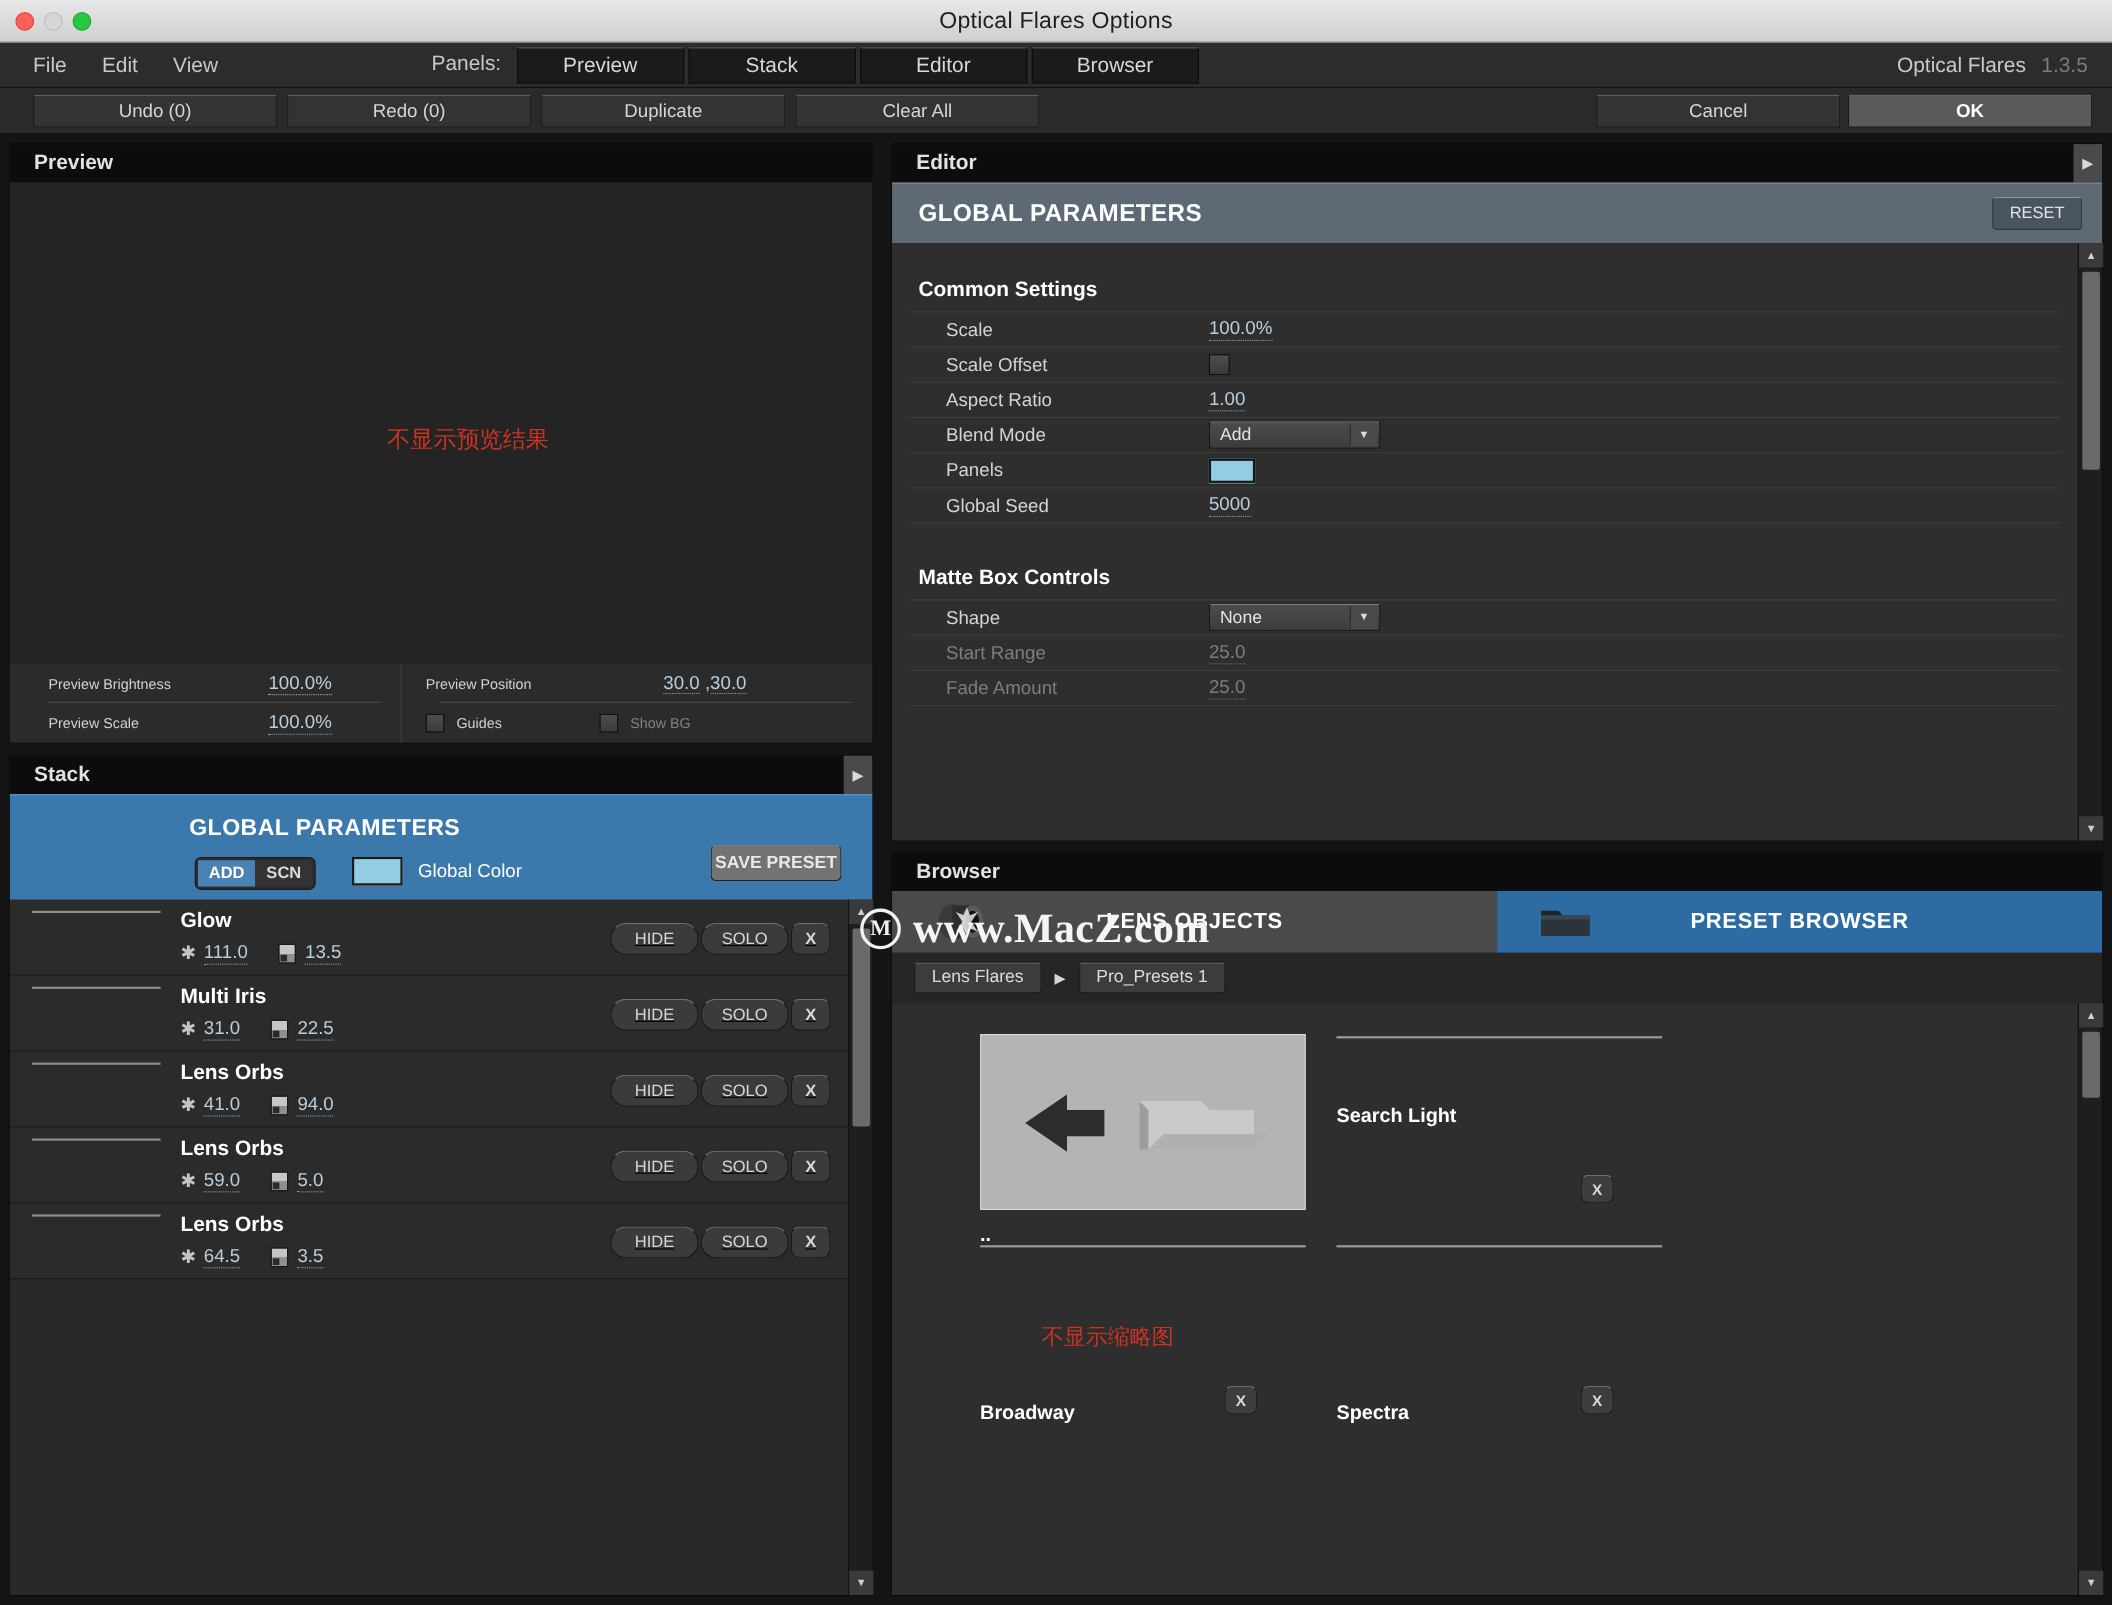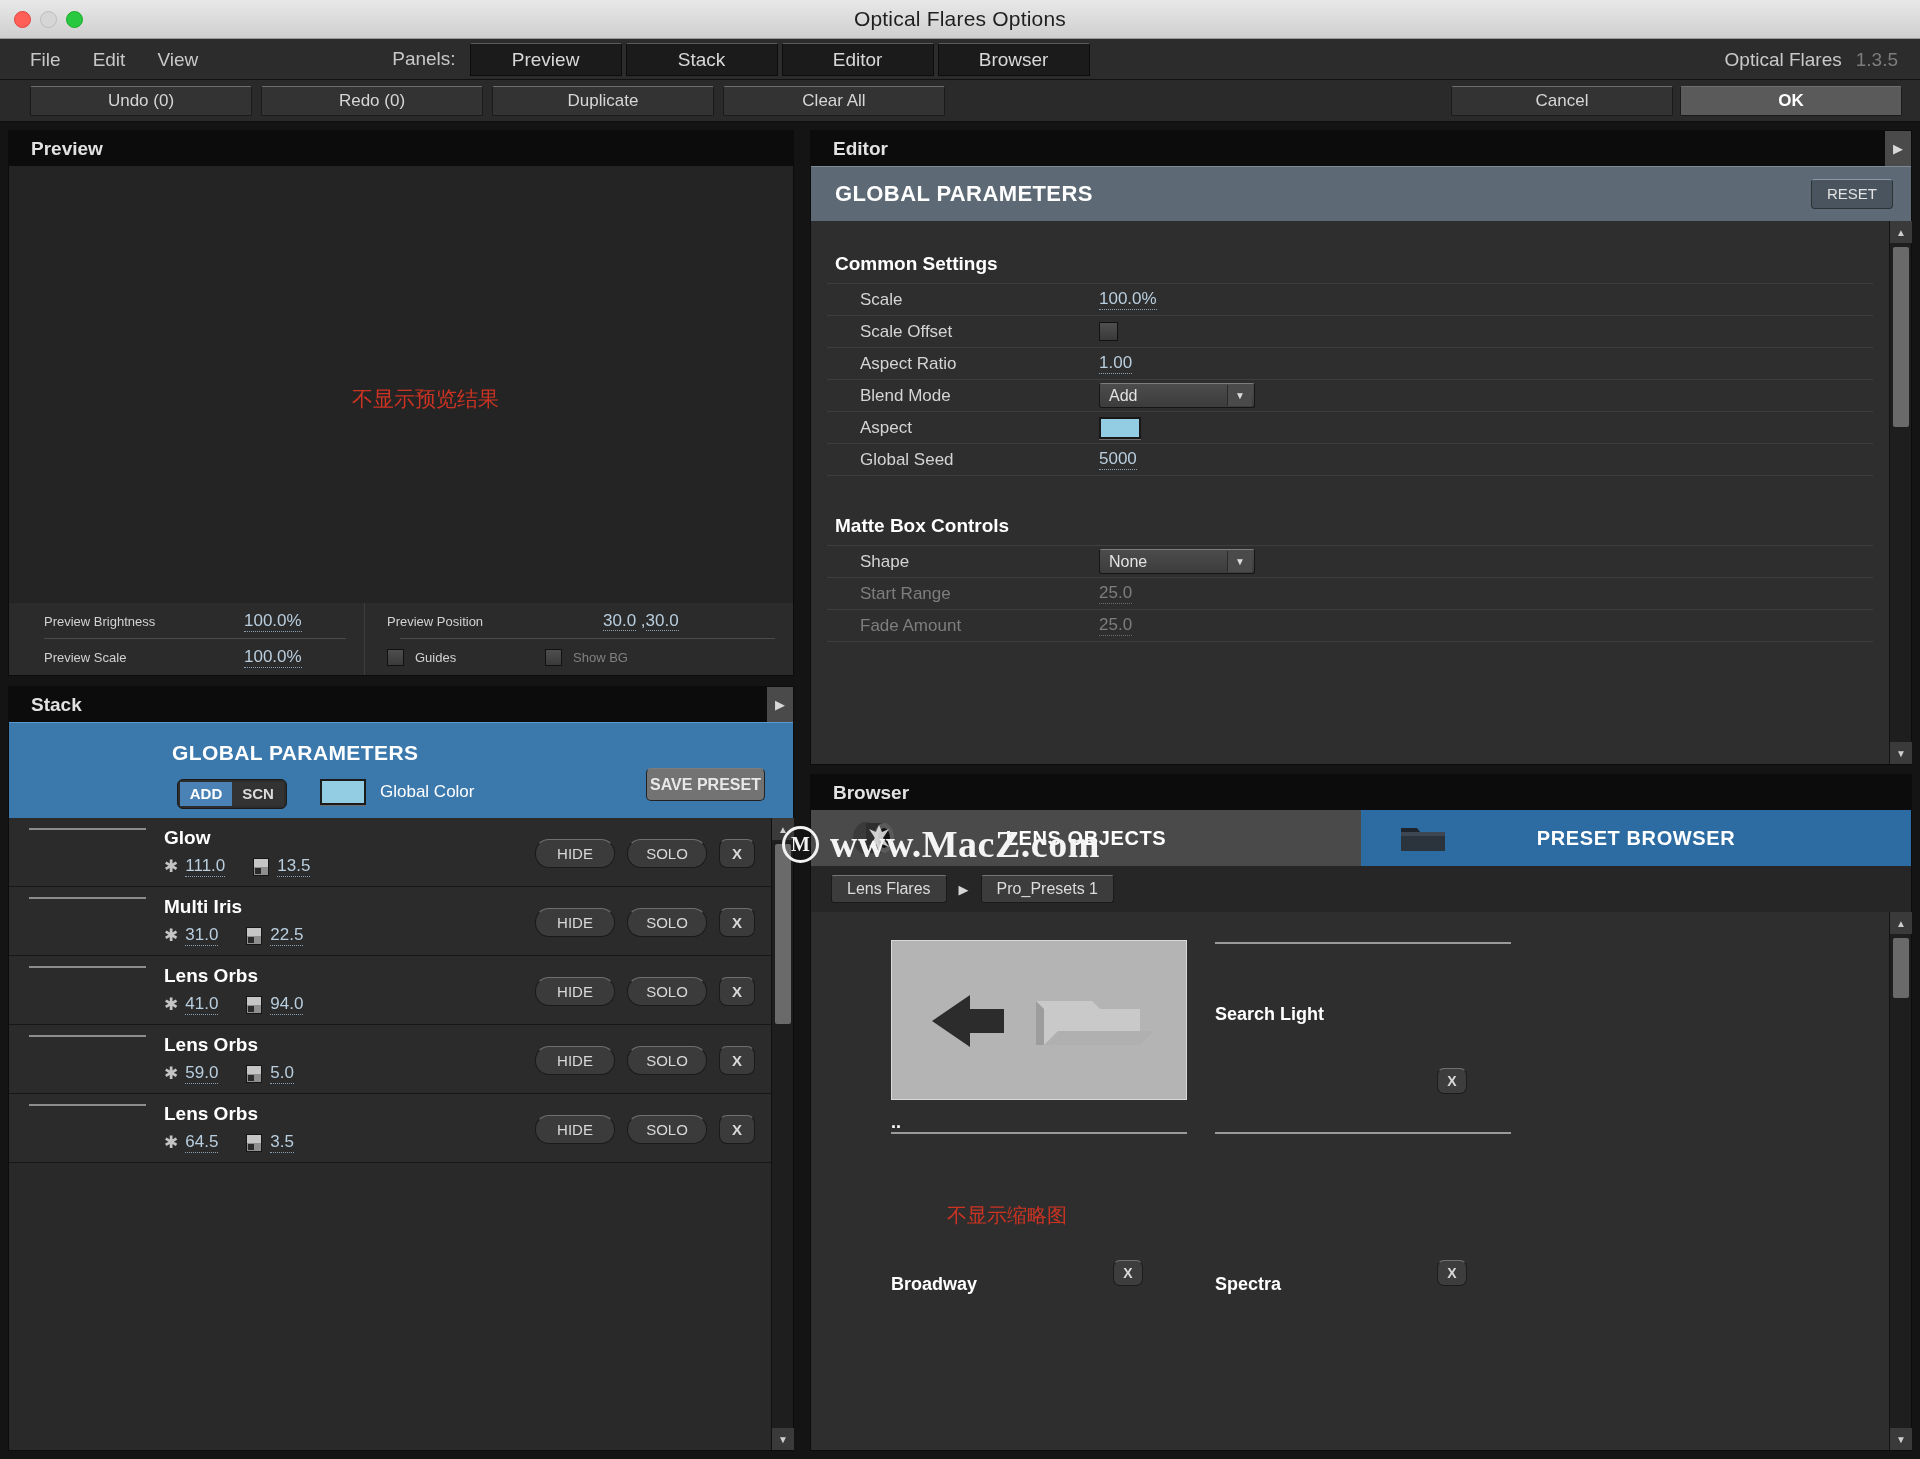--- a/index.html
+++ b/index.html
@@ -184,21 +184,21 @@
     margin-right: 28px;
   }
   .sq-icon {
     width: 16px; height: 18px; background: linear-gradient(#c6c6c6 50%, #8f8f8f 50%);
     border: 1px solid #161616; margin-right: 8px; position: relative;
   }
   .sq-icon::after {
     content: ""; position: absolute; left: 1px; bottom: 1px;
     width: 6px; height: 6px; background: #2a2a2a;
   }
-  .sr-btns { position: absolute; right: 16px; top: 21px; display: flex; gap: 12px; align-items: flex-start; }
+  .sr-btns { position: absolute; right: 16px; top: 21px; display: flex; gap: 2px; align-items: flex-start; text-decoration: underline; }
   .pill {
     height: 29px; line-height: 27px; text-align: center; font-size: 15px;
     color: #d8d8d8; background: #3b3b3b; border: 1px solid #1a1a1a;
     border-top-color: #6f6f6f; border-radius: 14px;
   }
   .pill.hide { width: 80px; }
   .pill.solo { width: 80px; }
   .pill.x { width: 36px; border-radius: 8px; font-weight: bold; }
 
   
@@ -540,21 +540,21 @@
               <span class="pval">1.00</span>
             </div>
             <div class="prow">
               <span class="plabel">Blend Mode</span>
               <span class="pselect">
                 <span>Add</span>
                 <span class="caret">▼</span>
               </span>
             </div>
             <div class="prow">
-              <span class="plabel">Aspect</span>
+              <span class="plabel">Panels</span>
               <span class="pswatch" style="background: rgb(147, 205, 228);"></span>
             </div>
             <div class="prow">
               <span class="plabel">Global Seed</span>
               <span class="pval">5000</span>
             </div>
             <div class="prow spacer"></div>
           </div>
           <div class="group-title">Matte Box Controls</div>
           <div class="param-rows">

